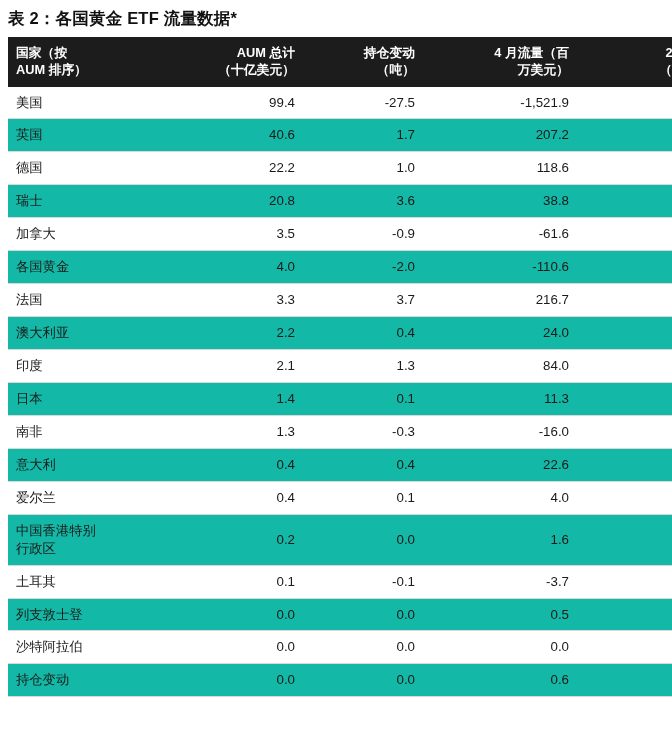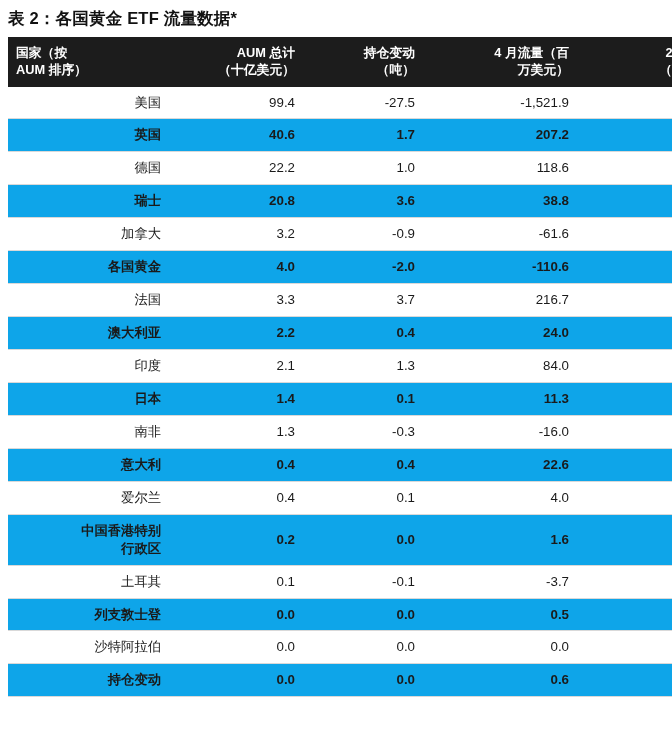--- a/index.html
+++ b/index.html
@@ -57,29 +57,28 @@
 
   table.data-table tbody td {
     font-size: 13.3px;
     padding: 7px 8px 7px 8px;
     line-height: 1.35;
     border-bottom: 1px solid #d9d9d9;
     vertical-align: middle;
     color: #1a1a1a;
   }
   tbody td.country {
-    text-align: right;
+    text-align: left;
     white-space: pre-line;
   }
   tbody td.num {
     text-align: right;
   }
   tbody tr.shaded td {
-    background: #0ea5e9;
-    font-weight: bold;
+    background: #14b8a6;
   }
   tbody tr.plain td {
     background: #ffffff;
   }
   tbody tr:first-child td {
     border-top: none;
   }
 </style>
 </head>
 <body>
@@ -127,21 +126,21 @@
         </tr>
         <tr class="shaded">
           <td class="country">瑞士</td>
           <td class="num">20.8</td>
           <td class="num">3.6</td>
           <td class="num">38.8</td>
           <td class="num">-264.3</td>
         </tr>
         <tr class="plain">
           <td class="country">加拿大</td>
-          <td class="num">3.2</td>
+          <td class="num">3.5</td>
           <td class="num">-0.9</td>
           <td class="num">-61.6</td>
           <td class="num">166.9</td>
         </tr>
         <tr class="shaded">
           <td class="country">各国黄金</td>
           <td class="num">4.0</td>
           <td class="num">-2.0</td>
           <td class="num">-110.6</td>
           <td class="num">542.3</td>

